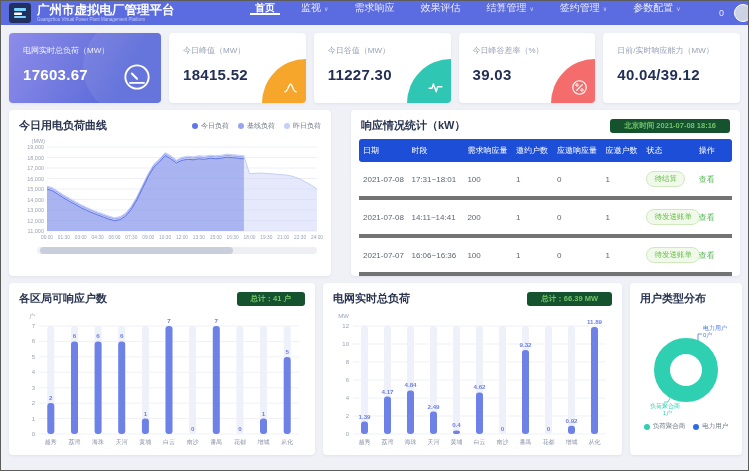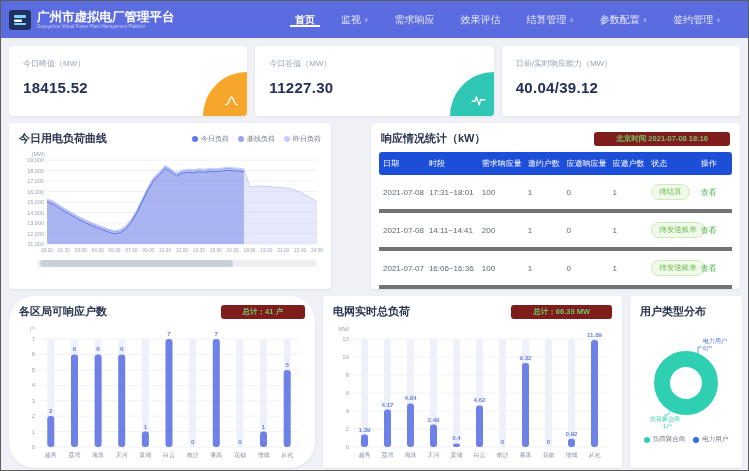--- a/index.html
+++ b/index.html
@@ -1,25 +1,25 @@
 <!DOCTYPE html>
 <html><head>
 <meta charset="utf-8">
 <style>
   html,body{margin:0;padding:0;background:#fff;}
   *{box-sizing:border-box;}
   .app{width:749px;height:471px;border:1px solid #5c5c5c;overflow:hidden;
        font-family:"Liberation Sans","DejaVu Sans",sans-serif;background:#eff1f6;position:relative;}
   
-  header{height:37px;background:#5b6be0;display:flex;align-items:center;padding:0 10px 0 8px;overflow:hidden;gap:40px;}
+  header{height:24px;background:#5b6be0;display:flex;align-items:center;padding:0 10px 0 8px;overflow:hidden;}
   .brand{display:flex;align-items:center;gap:6px;min-width:215px;}
   .logo{width:22px;height:20px;border-radius:3px;background:#21315f;display:flex;align-items:center;justify-content:center;flex:0 0 auto;}
   .brand-title{font-size:12.5px;font-weight:bold;color:#fff;line-height:12px;white-space:nowrap;}
   .brand-sub{font-size:4.5px;color:rgba(255,255,255,.62);white-space:nowrap;margin-top:1px;}
-  .main-nav{display:flex;align-items:center;height:100%;margin-left:18px;flex:1;}
+  .main-nav{display:flex;align-items:flex-start;height:100%;margin-left:18px;flex:1;}
   .nav-item{position:relative;display:flex;align-items:center;padding:0 13px;font-size:10px;
             color:rgba(255,255,255,.85);cursor:pointer;white-space:nowrap;}
   .nav-item .caret{font-size:6px;margin-left:3px;opacity:.8;}
   .nav-item.active{color:#fff;font-weight:bold;}
   .nav-item.active::after{content:'';position:absolute;left:8px;right:8px;bottom:0;height:2px;background:#fff;}
   .header-right{display:flex;align-items:center;gap:10px;}
   .notif{color:rgba(255,255,255,.85);font-size:9px;cursor:pointer;}
   .avatar{width:18px;height:18px;border-radius:50%;background:#cdd3e2;border:1px solid #fff;margin-right:-14px;cursor:pointer;}
   
   main{padding:8px;}
@@ -37,40 +37,40 @@
        background:rgba(255,255,255,.08);right:-18px;top:-14px;}
   .kpi-primary .kpi-label{color:rgba(255,255,255,.88);}
   .kpi-primary .kpi-value{color:#fff;}
   .kpi-gauge{position:absolute;right:10px;bottom:12px;width:28px;height:28px;}
   .corner{position:absolute;right:0;bottom:0;width:44px;height:44px;border-top-left-radius:100%;
           display:flex;align-items:flex-end;justify-content:flex-end;padding:0 7px 7px 0;}
   .corner svg{width:17px;height:17px;}
   
   .card-head{display:flex;align-items:center;justify-content:space-between;padding:8px 10px 4px 10px;}
   .card-title{font-size:11px;font-weight:bold;color:#2a3550;}
-  .green-badge{background:#7f1d1d;color:#74c36a;font-size:7.5px;padding:2px 22px;border-radius:3px;font-weight:bold;white-space:nowrap;}
+  .green-badge{background:#14532d;color:#74c36a;font-size:7.5px;padding:2px 14px;border-radius:3px;font-weight:bold;white-space:nowrap;}
   
   .chart-card{flex:0 0 322px;padding:0;}
   .legend{display:flex;align-items:center;gap:9px;}
   .legend-item{display:flex;align-items:center;gap:3px;font-size:7px;color:#707786;cursor:pointer;}
   .legend-dot{width:6px;height:6px;border-radius:50%;}
   .scrollbar{margin:2px 14px 0 28px;height:7px;border-radius:4px;background:#edeff4;position:relative;cursor:pointer;}
   .scroll-handle{position:absolute;left:1%;top:0;height:7px;width:69%;border-radius:4px;background:#c9cedb;cursor:grab;}
   
-  .table-card{flex:1;padding:0 0 4px 0;overflow:hidden;margin-left:20px;}
+  .table-card{flex:1;padding:0 0 4px 0;overflow:hidden;}
   table{width:calc(100% - 16px);margin:2px 8px 0 8px;border-collapse:collapse;table-layout:fixed;}
   thead th{background:#1d4ed8;color:#fff;font-size:8px;font-weight:normal;padding:6px 4px;text-align:left;white-space:nowrap;}
   thead th:first-child{border-radius:3px 0 0 3px;}
   thead th:last-child{border-radius:0 3px 3px 0;}
   tbody td{font-size:8px;color:#5d6575;padding:9px 4px;border-bottom:4px solid #737373;white-space:nowrap;}
   .status-badge{display:inline-block;background:#f0f9ea;border:1px solid #cfe9bd;color:#6abf4b;
                 font-size:7.5px;padding:2px 7px;border-radius:9px;}
   .action-link{color:#4db34d;font-size:8px;cursor:pointer;}
   
-  .bar-card-1{flex:0 0 306px;border-radius:26px;}
+  .bar-card-1{flex:0 0 306px;}
   .bar-card-2{flex:1;}
   .donut-card{flex:0 0 112px;padding:0 8px;}
   .donut-legend{display:flex;justify-content:center;gap:8px;margin-top:0;}
   .donut-legend .legend-item{font-size:6.5px;}
   svg text{font-family:"Liberation Sans","DejaVu Sans",sans-serif;}
 </style>
 </head>
 <body>
 
 <div class="app">
@@ -88,48 +88,71 @@
         <div class="brand-title">广州市虚拟电厂管理平台</div>
         <div class="brand-sub">Guangzhou Virtual Power Plant Management Platform</div>
       </div>
     </div>
     <nav class="main-nav">
         <div class="nav-item active">首页</div>
         <div class="nav-item">监视<span class="caret">∨</span></div>
         <div class="nav-item">需求响应</div>
         <div class="nav-item">效果评估</div>
         <div class="nav-item">结算管理<span class="caret">∨</span></div>
+        <div class="nav-item">签约管理<span class="caret">∨</span></div>
         <div class="nav-item">参数配置<span class="caret">∨</span></div>
-        <div class="nav-item">签约管理<span class="caret">∨</span></div>
       </nav>
     <div class="header-right">
       <div class="notif">0</div>
       <div class="avatar"></div>
     </div>
   </header>
 
   <main>
 
     <section class="kpi-row">
+      <div class="kpi kpi-primary">
+        <div class="kpi-label">电网实时总负荷（MW）</div>
+        <div class="kpi-value">17603.67</div>
+        <div class="kpi-gauge">
+          <svg viewBox="0 0 24 24" width="28" height="28">
+            <circle cx="12" cy="12" r="10" fill="none" stroke="#fff" stroke-width="1.6"></circle>
+            <line x1="12" y1="13.5" x2="7.6" y2="9" stroke="#fff" stroke-width="1.8" stroke-linecap="round"></line>
+            <line x1="6" y1="17" x2="18" y2="17" stroke="#fff" stroke-width="1.6" stroke-linecap="round"></line>
+          </svg>
+        </div>
+      </div>
       <div class="kpi">
         <div class="kpi-label">今日峰值（MW）</div>
         <div class="kpi-value">18415.52</div>
         <div class="corner" style="background:#f5a62b;">
           <svg viewBox="0 0 24 24">
               <path d="M4 18 C9 18 9 7 12 7 C15 7 15 18 20 18" fill="none" stroke="#fff" stroke-width="2" stroke-linecap="round"></path>
             </svg>
         </div>
       </div>
       <div class="kpi">
         <div class="kpi-label">今日谷值（MW）</div>
         <div class="kpi-value">11227.30</div>
         <div class="corner" style="background:#2fc7b4;">
           <svg viewBox="0 0 24 24">
               <path d="M3 13 h4 l2 -6 l4 11 l2 -7 h6" fill="none" stroke="#fff" stroke-width="2" stroke-linecap="round" stroke-linejoin="round"></path>
             </svg>
+        </div>
+      </div>
+      <div class="kpi">
+        <div class="kpi-label">今日峰谷差率（%）</div>
+        <div class="kpi-value">39.03</div>
+        <div class="corner" style="background:#f56c6c;">
+          <svg viewBox="0 0 24 24">
+            <circle cx="12" cy="12" r="9.5" fill="none" stroke="#fff" stroke-width="1.6"></circle>
+            <line x1="8" y1="16" x2="16" y2="8" stroke="#fff" stroke-width="1.8" stroke-linecap="round"></line>
+            <circle cx="8.5" cy="8.5" r="1.7" fill="none" stroke="#fff" stroke-width="1.4"></circle>
+            <circle cx="15.5" cy="15.5" r="1.7" fill="none" stroke="#fff" stroke-width="1.4"></circle>
+          </svg>
         </div>
       </div>
       <div class="kpi">
         <div class="kpi-label">日前/实时响应能力（MW）</div>
         <div class="kpi-value">40.04/39.12</div>
       </div>
     </section>
 
     <section class="mid-row">
       <div class="card chart-card">

